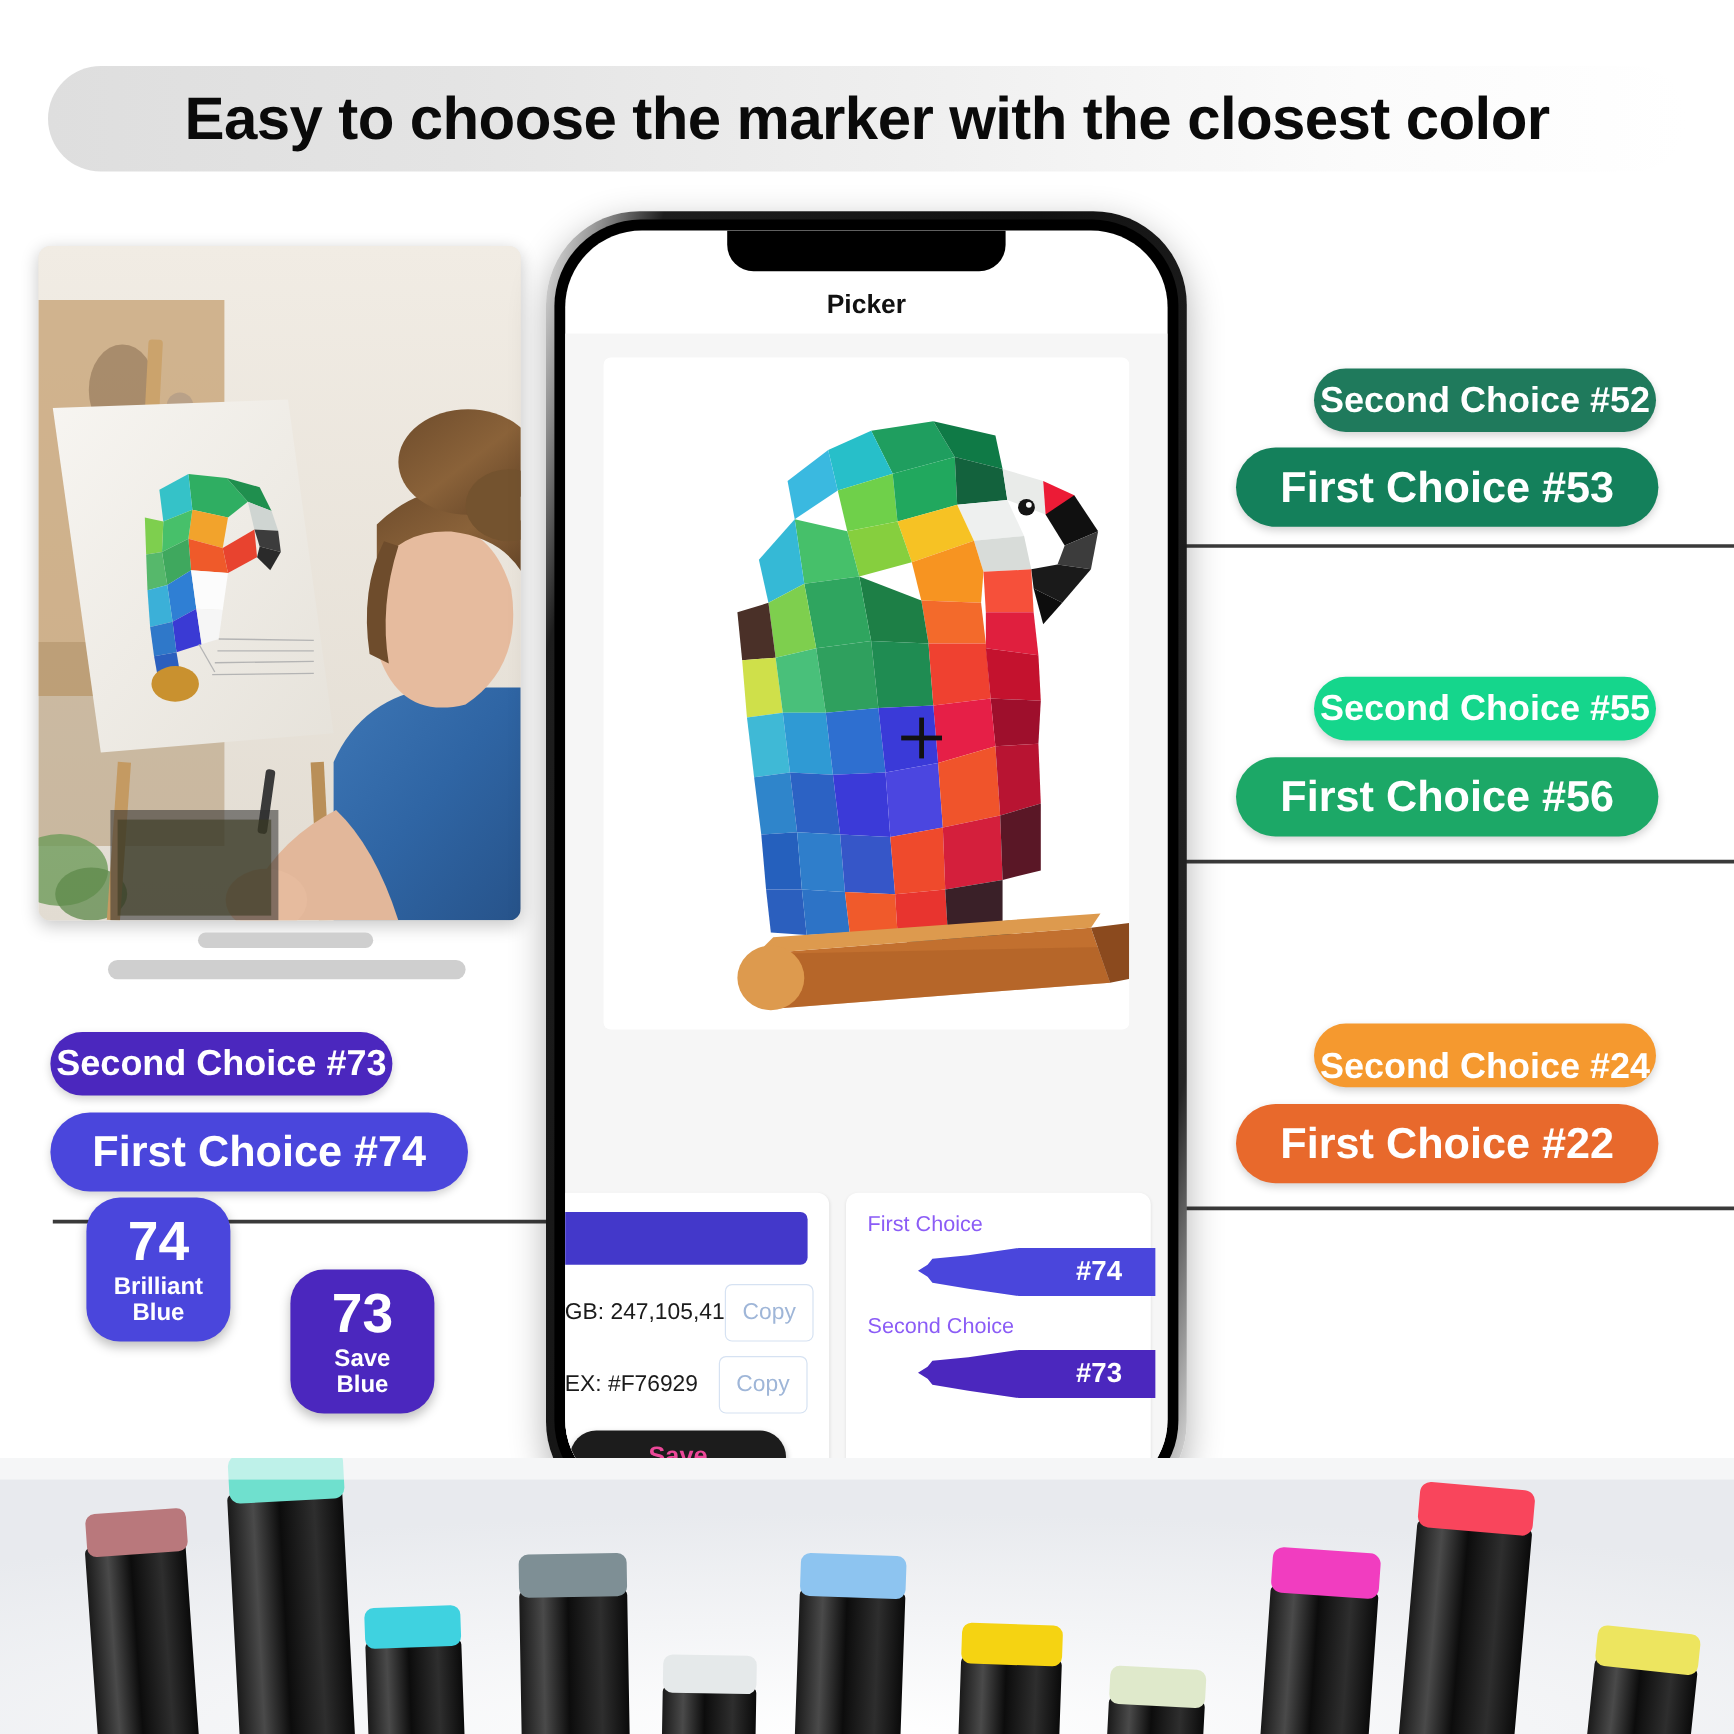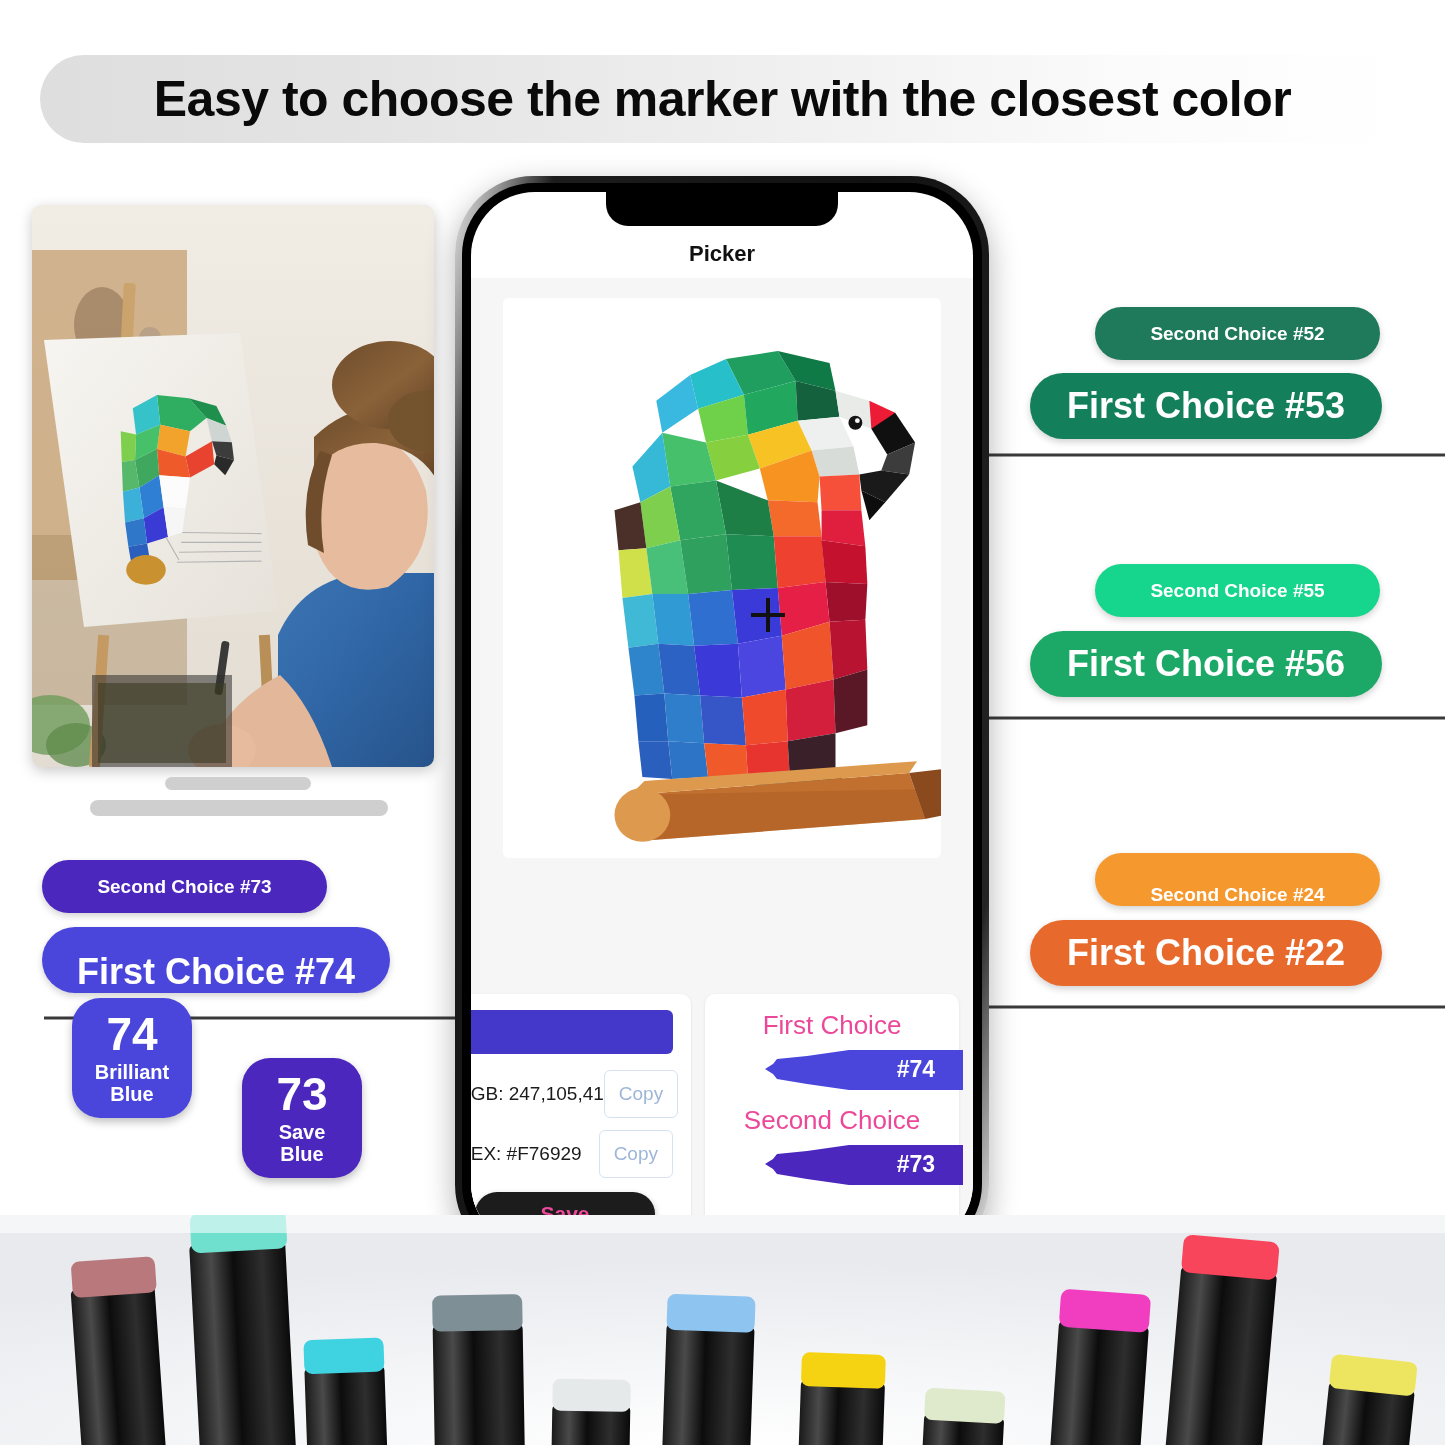--- a/index.html
+++ b/index.html
@@ -37,33 +37,33 @@
   .sk1{ left:165px; top:777px; width:146px; height:13px; }
   .sk2{ left:90px; top:800px; width:298px; height:16px; }
 
   
   .pill{
     position:absolute; border-radius:999px; color:#fff;
     display:flex; align-items:center; justify-content:center;
     font-weight:bold; white-space:nowrap;
     box-shadow:0 3px 7px rgba(0,0,0,.18);
   }
-  .pill.second{ font-size:19px; height:53px; }
+  .pill.second{ font-size:30px; height:53px; }
   .pill.first { font-size:36px; height:66px; }
 
   
   .g1-second{ left:1095px; top:307px; width:285px; }
   .g1-first { left:1030px; top:373px; width:352px; }
   .g2-second{ left:1095px; top:564px; width:285px; }
   .g2-first { left:1030px; top:631px; width:352px; }
   .g3-second{ left:1095px; top:853px; width:285px;align-items:flex-end; }
   .g3-first { left:1030px; top:920px; width:352px; }
   
   .g4-second{ left:42px;  top:860px; width:285px; }
-  .g4-first { left:42px;  top:927px; width:348px;align-items:flex-end; }
+  .g4-first { left:42px;  top:927px; width:348px; }
 
   
   .leaders{ position:absolute; inset:0; pointer-events:none; }
 
   
   .chip{
     position:absolute; width:120px; height:120px; border-radius:28px;
     color:#fff; display:flex; flex-direction:column;
     align-items:center; justify-content:center; line-height:1;
     box-shadow:0 4px 9px rgba(0,0,0,.25);
@@ -142,21 +142,21 @@
   .copy-btn{
     border:1px solid #d6e2f2; border-radius:6px; background:#fff;
     color:#9fb6d8; font-size:19px; padding:12px 14px; cursor:pointer;
   }
   .save-btn{
     display:block; width:180px; margin:14px auto 0; height:44px;
     border-radius:22px; background:#1c1c1c; color:#ec4899;
     font-size:21px; font-weight:bold; border:none; cursor:pointer;
     box-shadow:0 3px 6px rgba(0,0,0,.3);
   }
-  .choice-label{ font-size:26px; color:#ec4899; margin-bottom:6px;text-align:center; }
+  .choice-label{ font-size:18px; color:#8b5cf6; margin-bottom:6px; }
   .marker-row{ position:relative; height:46px; margin-bottom:12px; }
   .marker-row svg{ position:absolute; right:-22px; top:0; height:46px; width:200px; }
   .marker-row .mk-num{
     position:absolute; right:6px; top:9px; color:#fff;
     font-size:23px; font-weight:bold; z-index:2;
   }
 
   
   .markers-strip{
     position:absolute; left:0; bottom:0; width:1445px; height:230px;

